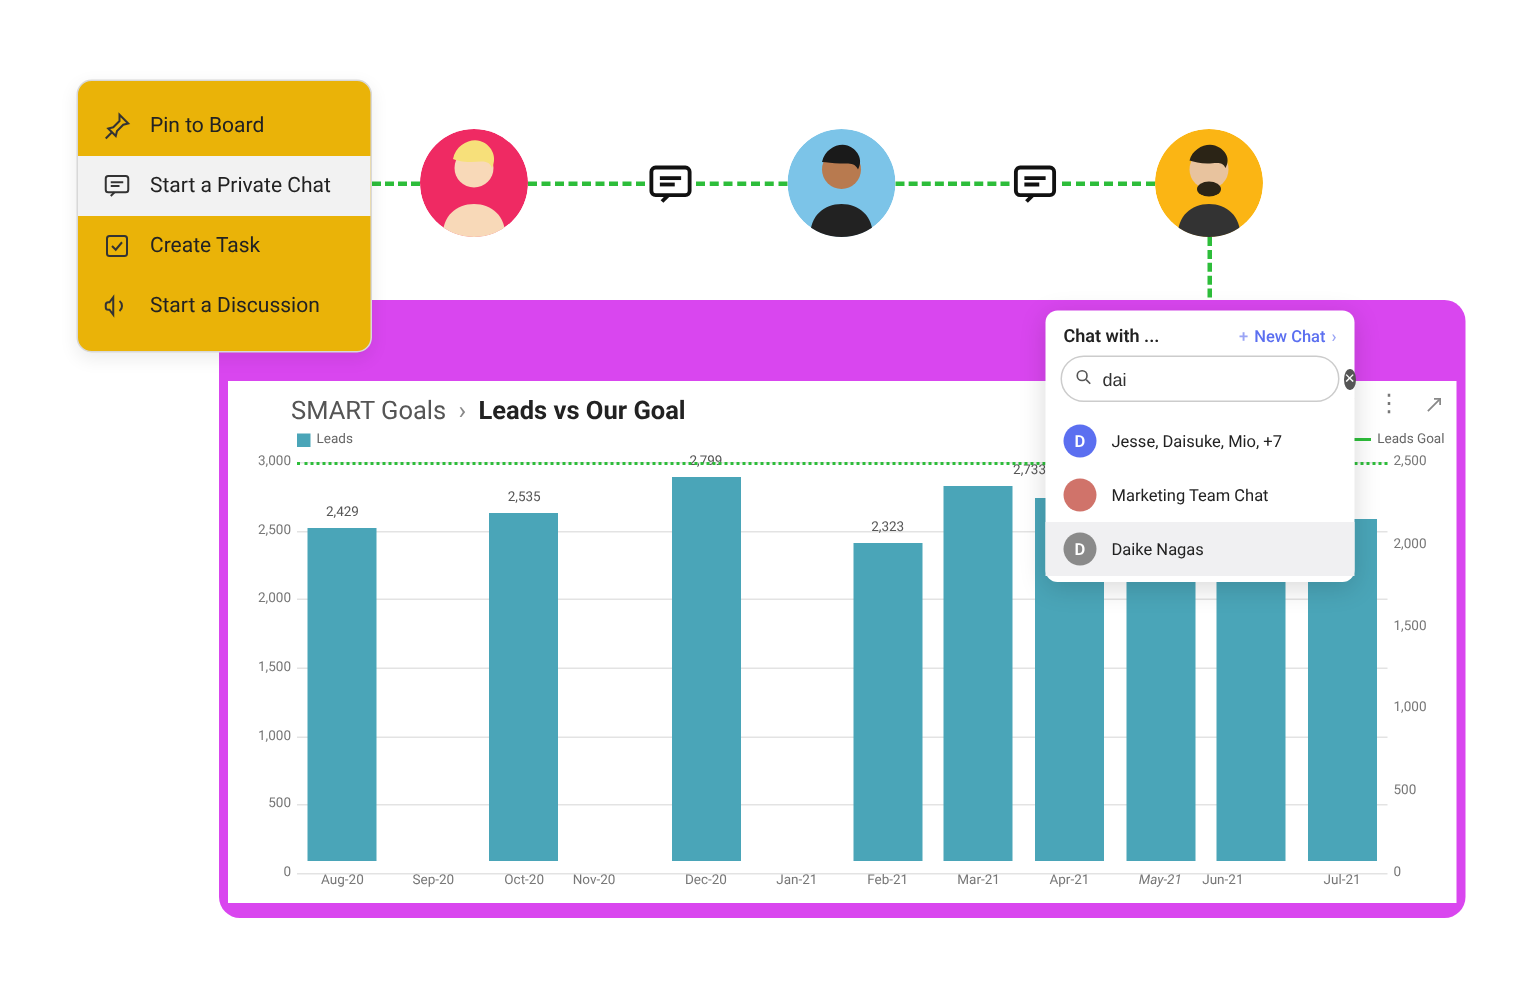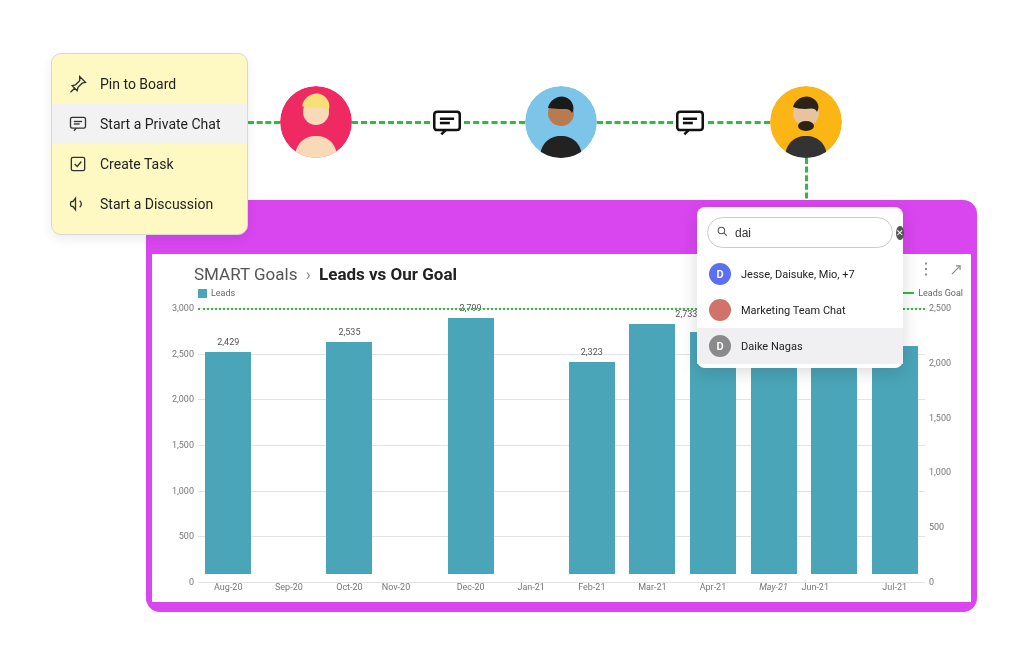--- a/index.html
+++ b/index.html
@@ -10,21 +10,21 @@
     height: 654px;
     position: relative;
     overflow: hidden;
   }
 
   
   .context-menu {
     position: absolute;
     left: 51px; top: 53px;
     width: 197px;
-    background: #fef9c3;
+    background: #eab308;
     border: 1px solid #d8d8d8;
     border-radius: 10px;
     box-shadow: 0 4px 12px rgba(0,0,0,0.08);
     padding: 10px 0;
     z-index: 50;
   }
   .context-menu-item {
     display: flex;
     align-items: center;
     padding: 10px 16px;
@@ -389,20 +389,28 @@
         <div class="bar" style="left: 613.125px; height: 228.333px;"></div>
         <div class="xlab" style="left: 601px; text-align: right;">Jun-21</div>
         <div class="bar" style="left: 673.708px; height: 228.333px;"></div>
         <div class="xlab" style="left: 696.708px;">Jul-21</div>
         <div class="goal-line" style="top: 0px;"></div>
       </div>
   </div>
 </div>
 
 <div class="chat-popup">
+  <div class="chat-header">
+    <span class="chat-title">Chat with ...</span>
+    <span class="new-chat">
+      <span style="color:#9aa4f5;">+</span>
+      <span>New Chat</span>
+      <span style="color:#9aa4f5;">›</span>
+    </span>
+  </div>
   <div class="search-row">
     <span>
       <svg width="13" height="13" viewBox="0 0 24 24" fill="none" stroke="#555" stroke-width="2">
           <circle cx="10" cy="10" r="6"></circle>
           <line x1="15" y1="15" x2="20" y2="20"></line>
         </svg>
     </span>
     <input type="text" value="dai" style="">
     <span class="clear-btn">✕</span>
   </div>

